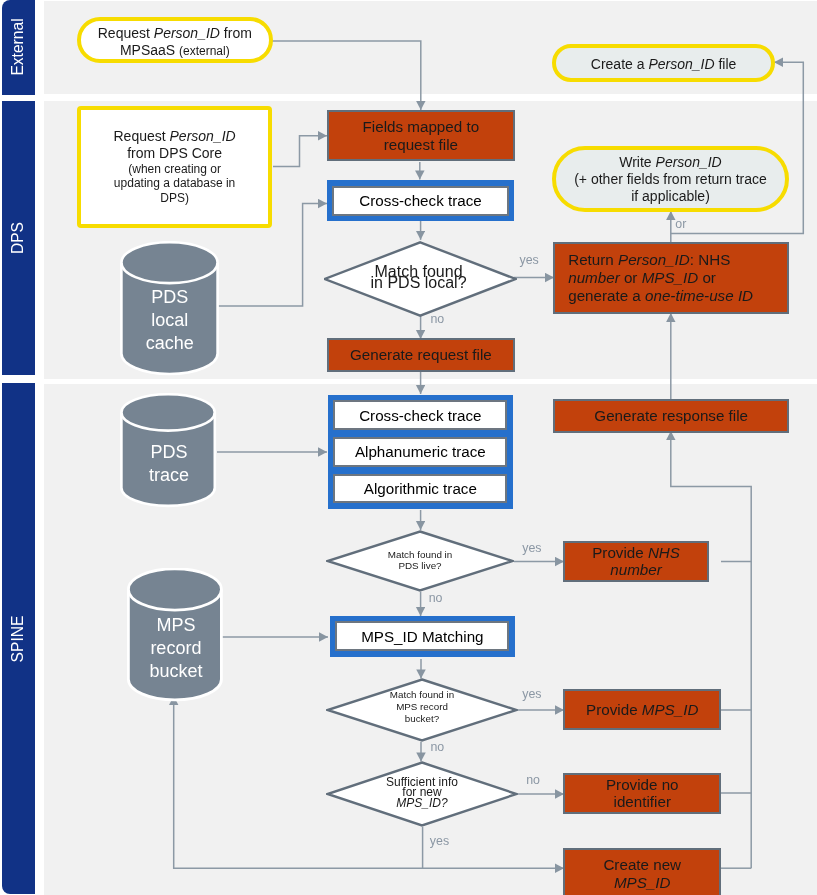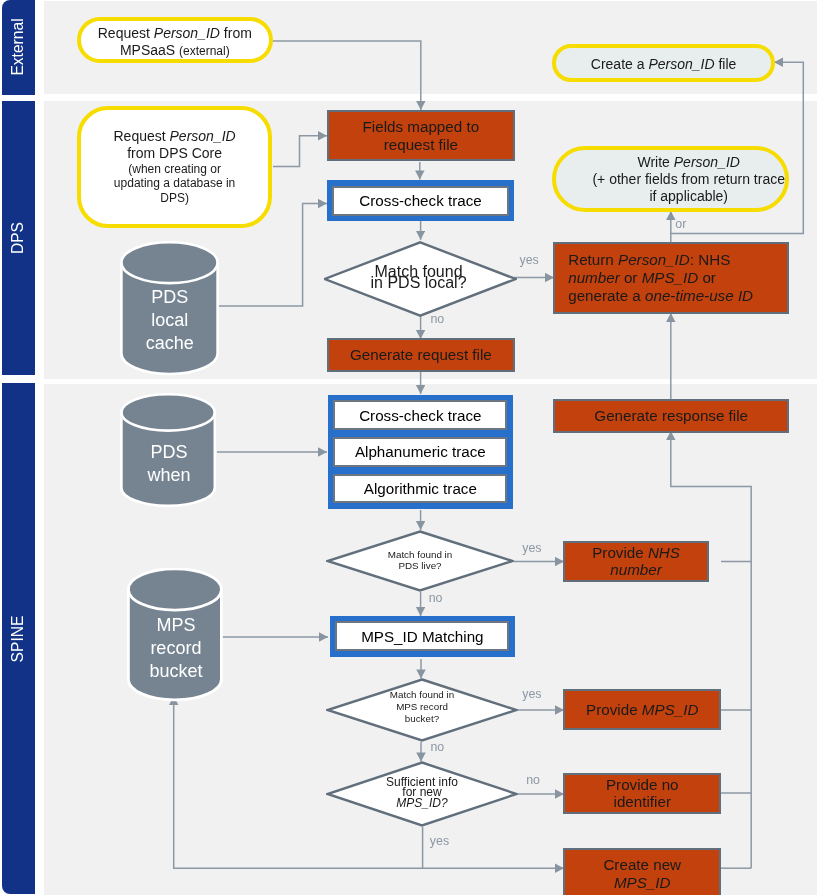--- a/index.html
+++ b/index.html
@@ -113,21 +113,21 @@
     <div style="margin-top:4.8px;">
       <span>Request </span><em>Person_ID</em><span> from</span><br>
       <span>MPSaaS </span><span class="small">(external)</span>
     </div>
   </div>
 
   <div class="round grey" style="left:552.4px;top:43.5px;width:222.4px;height:38.4px;border-radius:19.2px;">
     <div style="margin-top:4px;"><span>Create a </span><em>Person_ID</em><span> file</span></div>
   </div>
 
-  <div class="round" style="left:77.2px;top:105.7px;width:194.8px;height:122px;border-radius:31px;">
+  <div class="round" style="left:77.2px;top:105.7px;width:194.8px;height:122px;border-radius:4px;">
     <div>
       <div style="line-height:16.9px;">
         <span>Request </span><em>Person_ID</em><br>
         <span>from DPS Core</span>
       </div>
       <div class="small" style="line-height:14.4px;">
         <span>(when creating or</span><br>
         <span>updating a database in</span><br>
         <span>DPS)</span>
       </div>
@@ -137,21 +137,21 @@
   <div class="node rect" style="left:326.8px;top:110.2px;width:188.1px;height:51.1px;">
     <div><span>Fields mapped to</span><br><span>request file</span></div>
   </div>
 
   <div class="bluewrap" style="left:326.8px;top:179.9px;width:187.5px;height:41.6px;">
     <div class="sub">
         <span>Cross-check trace</span>
       </div>
   </div>
 
-  <div class="round grey" style="left:552px;top:146.2px;width:237px;height:65.8px;border-radius:33px;justify-content:flex-end;">
+  <div class="round grey" style="left:552px;top:146.2px;width:237px;height:65.8px;border-radius:33px;">
     <div>
       <span>Write </span><em>Person_ID</em><br>
       <span>(+ other fields from return trace</span><br>
       <span>if applicable)</span>
     </div>
   </div>
 
   <div class="dia" style="left:323.9px;top:240.5px;width:192.3px;height:76px;">
     <svg width="193" height="76" viewBox="0 0 193 76">
       <path d="M96.2,1.3 L191.6,38 L96.2,74.7 L0.8,38 z" fill="#ffffff" stroke="#616e7b" stroke-width="2.4"></path>
@@ -182,21 +182,21 @@
       <span>PDS</span><br><span>local</span><br><span>cache</span>
     </div>
   </div>
 
   <div class="cyl" style="left:119.8px;top:393.2px;width:98.6px;height:116.6px;">
     <svg width="99" height="117" viewBox="0 0 99 117">
       <path d="M1.4,19.45 a46.7,18.15 0 0 1 93.4,0 v75.3 a46.7,18.15 0 0 1 -93.4,0 z" fill="#768492" stroke="#ffffff" stroke-width="2.6"></path>
       <path d="M1.4,19.45 a46.7,18.15 0 0 0 93.4,0" fill="none" stroke="#ffffff" stroke-width="2.6"></path>
     </svg>
     <div class="txt" style="top:47.9px;">
-      <span>PDS</span><br><span>when</span>
+      <span>PDS</span><br><span>trace</span>
     </div>
   </div>
 
   <div class="cyl" style="left:126.5px;top:567.9px;width:98.8px;height:135.6px;">
     <svg width="99" height="136" viewBox="0 0 99 136">
       <path d="M1.4,21.4 a46.5,20.65 0 0 1 93,0 v89.85 a46.5,20.65 0 0 1 -93,0 z" fill="#768492" stroke="#ffffff" stroke-width="2.8"></path>
       <path d="M1.4,21.4 a46.5,20.65 0 0 0 93,0" fill="none" stroke="#ffffff" stroke-width="2.8"></path>
     </svg>
     <div class="txt" style="top:45.9px;">
       <span>MPS</span><br><span>record</span><br><span>bucket</span>

